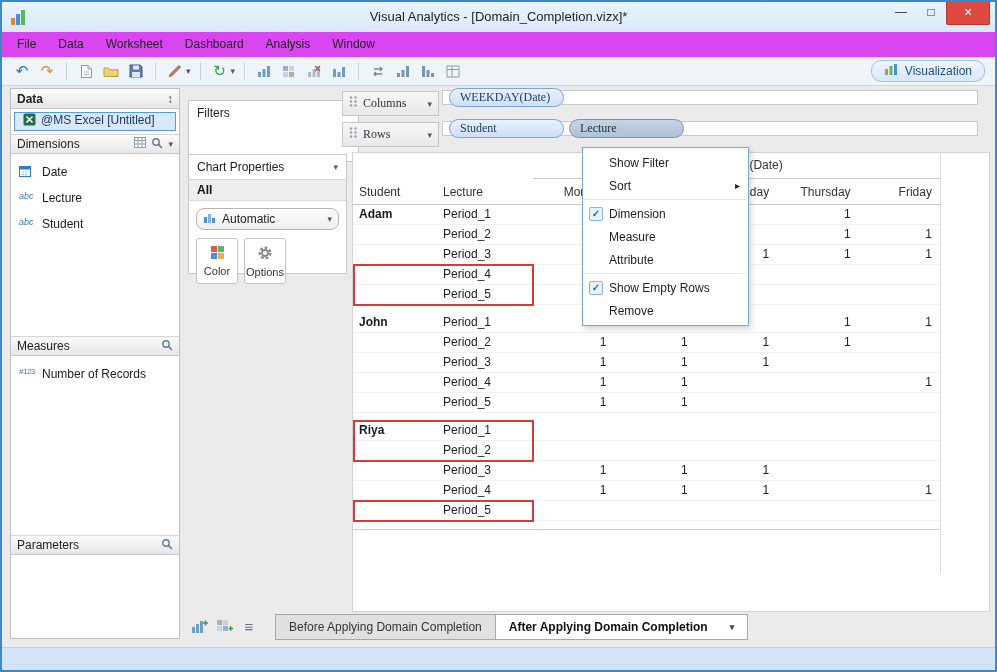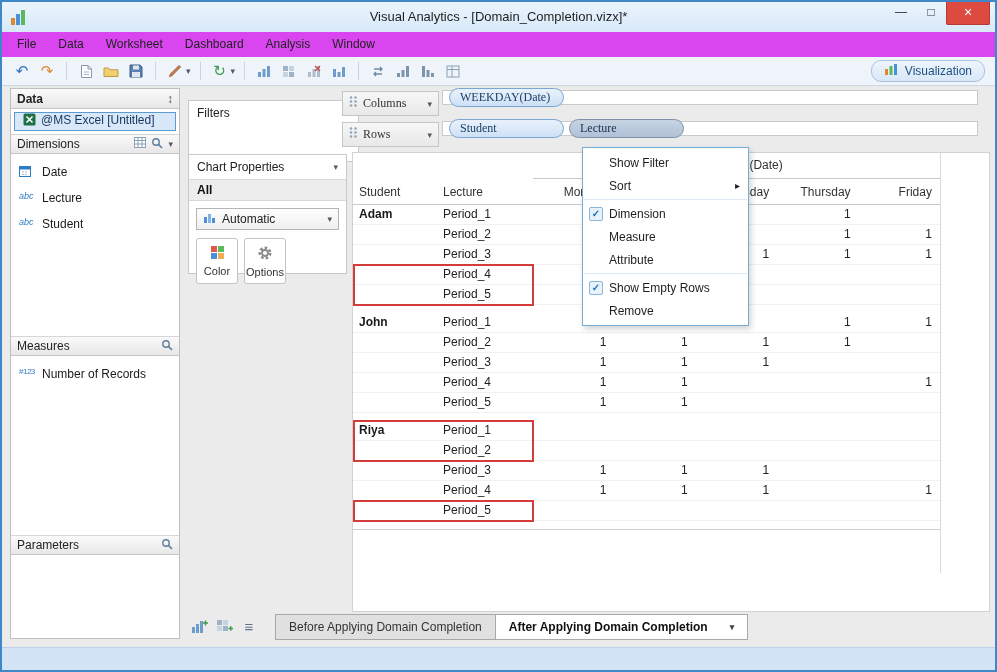--- a/index.html
+++ b/index.html
@@ -42,21 +42,21 @@
   .f-ic{width:18px;flex:0 0 18px;display:flex;align-items:center;}
   .abc-ic{color:#2e7cc3;font-size:9px;font-style:italic;}
   .num-ic{color:#2e7cc3;font-size:8px;letter-spacing:-0.5px;}
 
   
   .filters-box{position:absolute;left:186px;top:86px;width:171px;height:62px;background:#fff;border:1px solid #c9c9c9;margin-top:12px;}
   .box-hdr{display:flex;align-items:center;padding:5px 8px 0 8px;font-size:12px;color:#222;}
   .box-hdr .lbl{flex:1;}
   .props-box{position:absolute;left:186px;top:152px;width:159px;height:120px;background:#fff;border:1px solid #c9c9c9;}
   .all-row{margin-top:5px;background:#ededed;border-top:1px solid #d8d8d8;border-bottom:1px solid #d8d8d8;font-weight:bold;font-size:12px;padding:3px 8px;color:#111;}
-  .type-select{margin:7px 7px 0 7px;height:22px;border:1px solid #b5b5b5;border-radius:0;background:linear-gradient(#fefefe,#efefef);display:flex;align-items:center;gap:6px;padding:0 6px;font-size:12px;color:#222;}
+  .type-select{margin:7px 7px 0 7px;height:22px;border:1px solid #b5b5b5;border-radius:8px;background:linear-gradient(#fefefe,#efefef);display:flex;align-items:center;gap:6px;padding:0 6px;font-size:12px;color:#222;}
   .type-select .caret{margin-left:auto;}
   .prop-btns{display:flex;gap:6px;margin:8px 7px;}
   .prop-btn{width:42px;height:46px;background:#fff;border:1px solid #c3c3c3;border-radius:3px;display:flex;flex-direction:column;align-items:center;justify-content:center;gap:3px;font-size:11px;color:#333;}
 
   
   .shelf-row{position:absolute;left:340px;width:636px;height:15px;font-family:Liberation Serif, serif;}
   .shelf-label{position:absolute;left:0;top:1px;width:97px;height:25px;background:linear-gradient(#f7f7f7,#e8e8e8);border:1px solid #c6c6c6;display:flex;align-items:center;gap:5px;padding:0 6px;font-size:12px;color:#333;}
   .shelf-label .caret{margin-left:auto;}
   .shelf-area{position:absolute;left:100px;right:0;top:0;bottom:0;background:#fff;border:1px solid #c9c9c9;display:flex;align-items:center;padding-left:6px;gap:5px;}
   .pill{width:115px;height:19px;border-radius:10px;border:1px solid #7aa6d4;background:linear-gradient(#e9f2fc,#cde0f5);font-size:12px;color:#1d3e63;line-height:17px;padding:0 10px;white-space:nowrap;overflow:hidden;}

